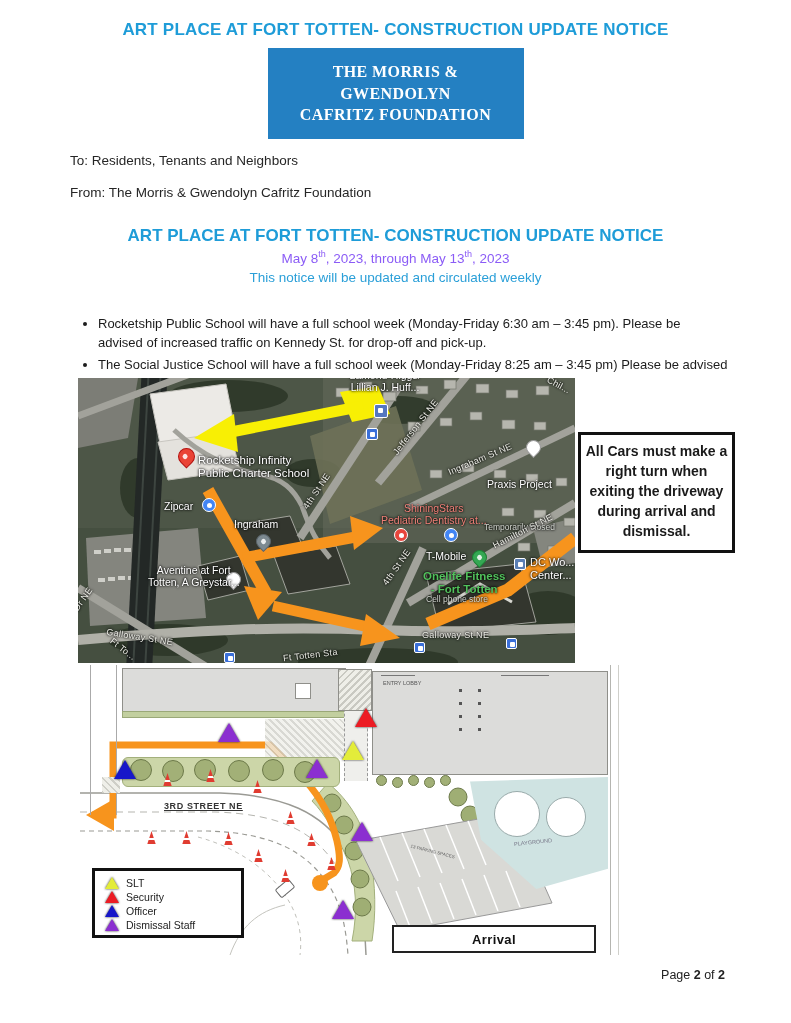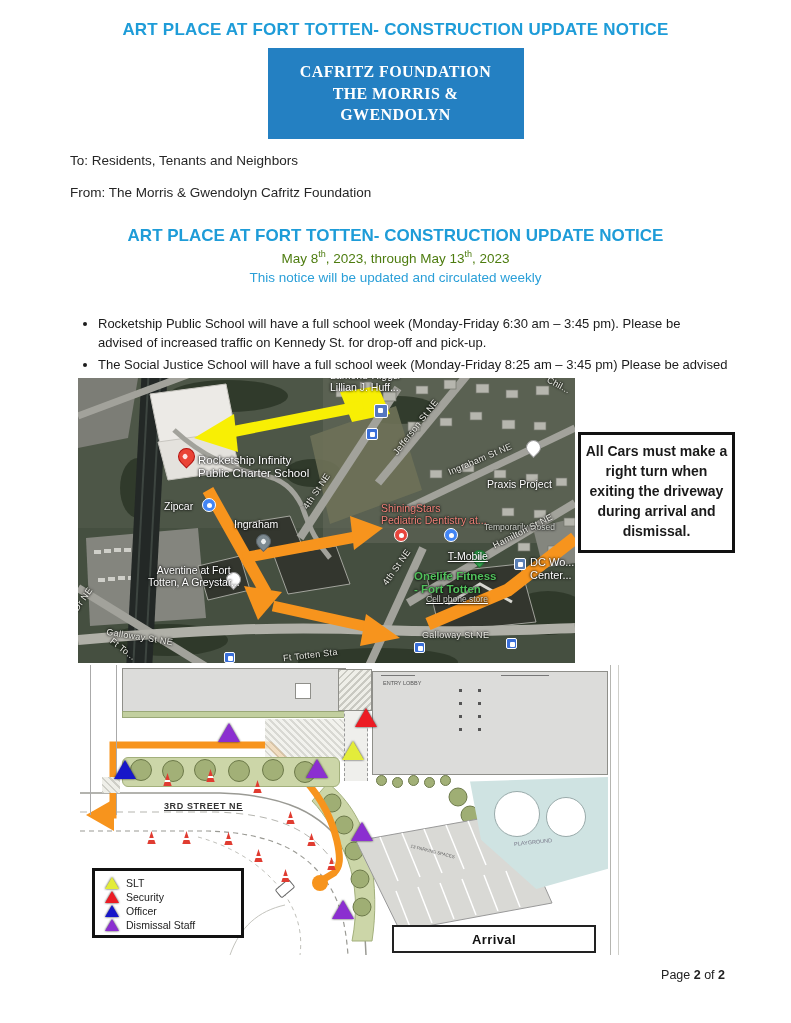--- a/index.html
+++ b/index.html
@@ -2,21 +2,21 @@
 <html><head>
 <meta charset="utf-8">
 <style>
   html,body{margin:0;padding:0;}
   body{width:791px;height:1023px;background:#fff;font-family:"Liberation Sans",sans-serif;position:relative;overflow:hidden;color:#1a1a1a;}
   .doc-title{margin-top:20px;text-align:center;font-size:17px;font-weight:bold;color:#1e9cd8;letter-spacing:.2px;}
   .banner{width:236px;margin:8px auto 0;background:#2480c2;color:#fff;text-align:center;padding:13px 10px;font-family:"Liberation Serif",serif;font-weight:bold;font-size:16px;line-height:1.35;letter-spacing:.4px;}
   .addr{margin:14px 0 0 70px;font-size:13.5px;color:#262626;}
   .addr2{margin:17px 0 13px 70px;font-size:13.5px;color:#262626;}
   .notice-title{margin-top:26px;text-align:center;font-size:17px;font-weight:bold;color:#1e9cd8;}
-  .notice-date{margin-top:3px;text-align:center;font-size:13.5px;color:#4d7c0f;}
+  .notice-date{margin-top:3px;text-align:center;font-size:13.5px;color:#8b5cf6;}
   .notice-date sup{font-size:9px;}
   .notice-sub{margin-top:5px;text-align:center;font-size:13.5px;color:#2a9fd8;}
   ul.bullets{margin:30px 0 0 78px;padding:0 60px 0 20px;width:630px;}
   ul.bullets li{font-size:13px;line-height:1.42;margin-bottom:4px;color:#1c1c1c;}
   
   .map-row{position:absolute;left:78px;top:378px;display:flex;}
   .map{position:relative;width:497px;height:285px;overflow:hidden;background:#4d5647;flex:0 0 auto;}
   .map svg{position:absolute;left:0;top:0;}
   .mlabel{position:absolute;color:#fff;font-size:10.5px;line-height:1.15;text-shadow:0 0 2px #000,0 0 3px rgba(0,0,0,.9);white-space:nowrap;z-index:5;}
   .mstreet{font-size:9px;color:#ecede6;letter-spacing:.3px;}
@@ -51,22 +51,22 @@
   .hatch2{background:repeating-linear-gradient(135deg,#c9c9c2 0 2px,#eeeee8 2px 5px);}
   .footer{position:absolute;right:66px;top:968px;font-size:12.5px;color:#222;}
   .footer b{font-weight:bold;}
   .vline{position:absolute;width:1px;background:#aaa;}
 </style>
 </head>
 <body>
 
 <div class="doc-title">ART PLACE AT FORT TOTTEN- CONSTRUCTION UPDATE NOTICE</div>
 <div class="banner">
+  <div>THE MORRIS &amp; GWENDOLYN</div>
   <div>CAFRITZ FOUNDATION</div>
-  <div>THE MORRIS &amp; GWENDOLYN</div>
 </div>
 <div class="addr">To: Residents, Tenants and Neighbors</div>
 <div class="addr2">From: The Morris &amp; Gwendolyn Cafritz Foundation</div>
 
 <div class="notice-title">ART PLACE AT FORT TOTTEN- CONSTRUCTION UPDATE NOTICE</div>
 <div class="notice-date"><span>May 8</span><sup>th</sup><span>, 2023, through May 13</span><sup>th</sup><span>, 2023</span></div>
 <div class="notice-sub">This notice will be updated and circulated weekly</div>
 
 <ul class="bullets">
   <li>Rocketship Public School will have a full school week (Monday-Friday 6:30 am – 3:45 pm). Please be advised of increased traffic on Kennedy St. for drop-off and pick-up.</li>
@@ -164,21 +164,21 @@
         <line x1="130" y1="112" x2="188" y2="215" stroke-width="12"></line>
         <polygon points="180,242 166,208 204,214" stroke="none"></polygon>
         <line x1="165" y1="180" x2="283" y2="158" stroke-width="11"></line>
         <polygon points="305,150 272,138 276,172" stroke="none"></polygon>
         <line x1="195" y1="228" x2="295" y2="250" stroke-width="11"></line>
         <polygon points="322,260 288,236 282,268" stroke="none"></polygon>
         <polyline points="497,160 430,212 350,246" fill="none" stroke-width="13"></polyline>
       </g>
     </svg>
 
-    <div class="mlabel" style="left:252px;top:-9px;width:110px;text-align:left;">
+    <div class="mlabel" style="left:252px;top:-9px;width:110px;text-align:center;">
       <div>Lamond-Riggs/</div>
       <div>Lillian J. Huff...</div>
     </div>
     <span class="sqicon" style="left:296px;top:26px;width:12px;height:12px;background:#5577c0;"></span>
     <span class="sqicon" style="left:288px;top:50px;"></span>
     <div class="mlabel mstreet" style="left:304px;top:44px;transform:rotate(-52deg);">Jefferson St NE</div>
     <div class="mlabel mstreet" style="left:468px;top:2px;transform:rotate(28deg);">Chil...</div>
     <div class="mlabel mstreet" style="left:368px;top:76px;transform:rotate(-23deg);">Ingraham St NE</div>
     <div class="mlabel" style="left:406px;top:100px;text-align:center;">
       <div>Praxis Project</div>
@@ -193,32 +193,32 @@
     <div class="mlabel mstreet" style="left:218px;top:108px;transform:rotate(-56deg);">4th St NE</div>
     <div class="mlabel" style="left:86px;top:122px;">Zipcar</div>
     <span class="cicon" style="left:124px;top:120px;background:#4285f4;"></span>
     <div class="mlabel" style="left:156px;top:140px;">Ingraham</div>
     <span class="gpin" style="left:178px;top:156px;background:#7d8a91;border:1px solid #5a646a;"></span>
     <div class="mlabel" style="left:70px;top:186px;text-align:center;">
       <div>Aventine at Fort</div>
       <div>Totten, A Greystar...</div>
     </div>
     <span class="gpin" style="left:148px;top:194px;background:#fff;border:1px solid #999;"></span>
-    <div class="mlabel" style="left:303px;top:124px;color:#ef8178;">
+    <div class="mlabel" style="left:303px;top:124px;text-align:center;color:#ef8178;">
       <div>ShiningStars</div>
       <div>Pediatric Dentistry at...</div>
     </div>
     <span class="cicon" style="left:316px;top:150px;background:#e8453c;"></span>
     <span class="cicon" style="left:366px;top:150px;background:#4285f4;"></span>
-    <div class="mlabel" style="left:348px;top:172px;text-align:right;text-decoration:underline;">
+    <div class="mlabel" style="left:348px;top:172px;text-align:left;">
       <div>T-Mobile</div>
       <div class="msub">Cell phone store</div>
     </div>
     <span class="gpin" style="left:394px;top:172px;background:#34a853;border:1px solid #1e7e34;"></span>
-    <div class="mlabel" style="left:336px;top:192px;color:#52c15c;font-weight:bold;font-size:11.5px;">
+    <div class="mlabel" style="left:345px;top:192px;text-align:center;color:#52c15c;font-weight:bold;font-size:11.5px;">
       <div>Onelife Fitness</div>
       <div>- Fort Totten</div>
     </div>
     <div class="mlabel mstreet" style="left:412px;top:148px;transform:rotate(-27deg);">Hamilton St NE</div>
     <span class="sqicon" style="left:436px;top:180px;background:#5a7fb5;"></span>
     <div class="mlabel" style="left:452px;top:178px;font-size:11px;">
       <div>DC Wo...</div>
       <div>Center...</div>
     </div>
     <div class="mlabel mstreet" style="left:298px;top:184px;transform:rotate(-55deg);">4th St NE</div>

